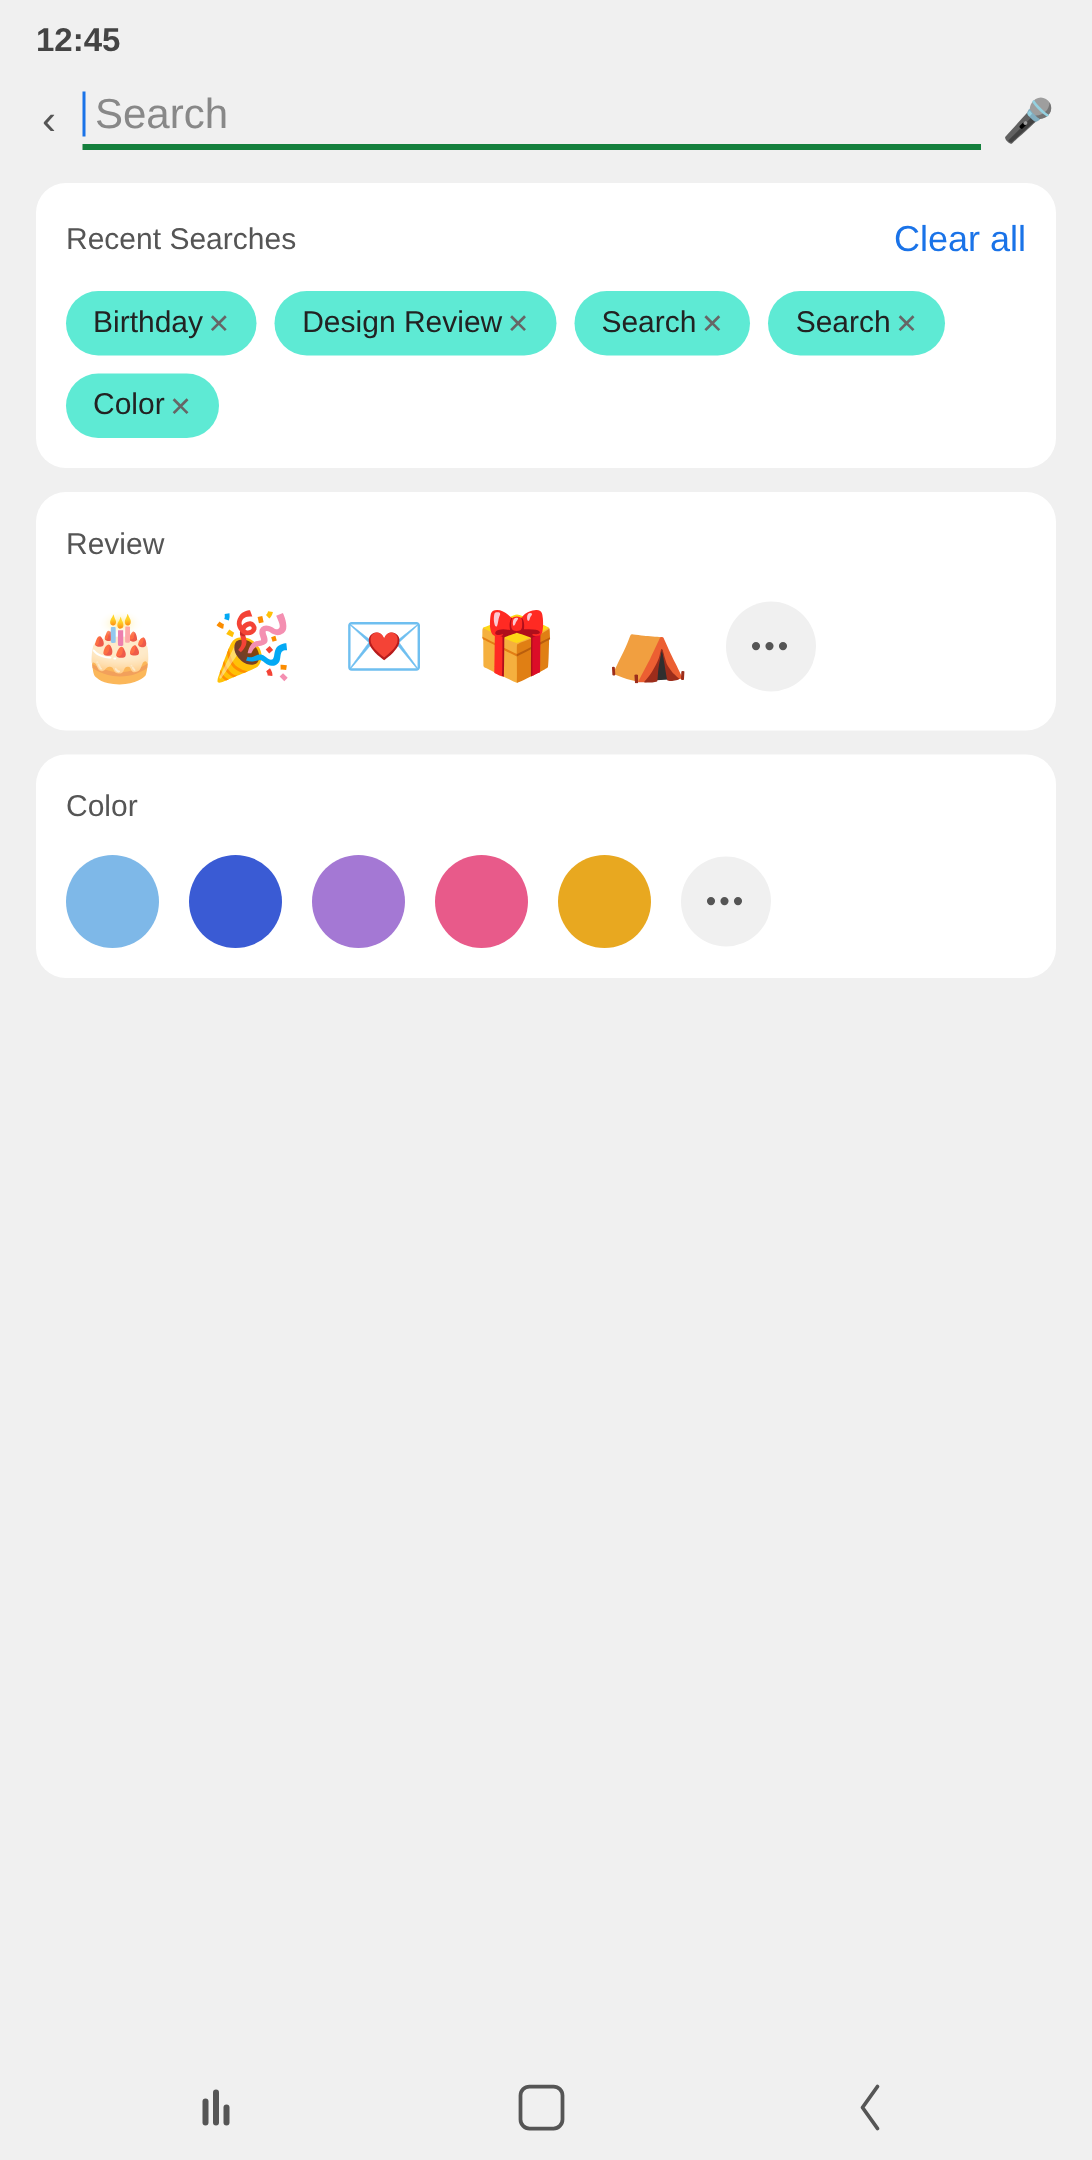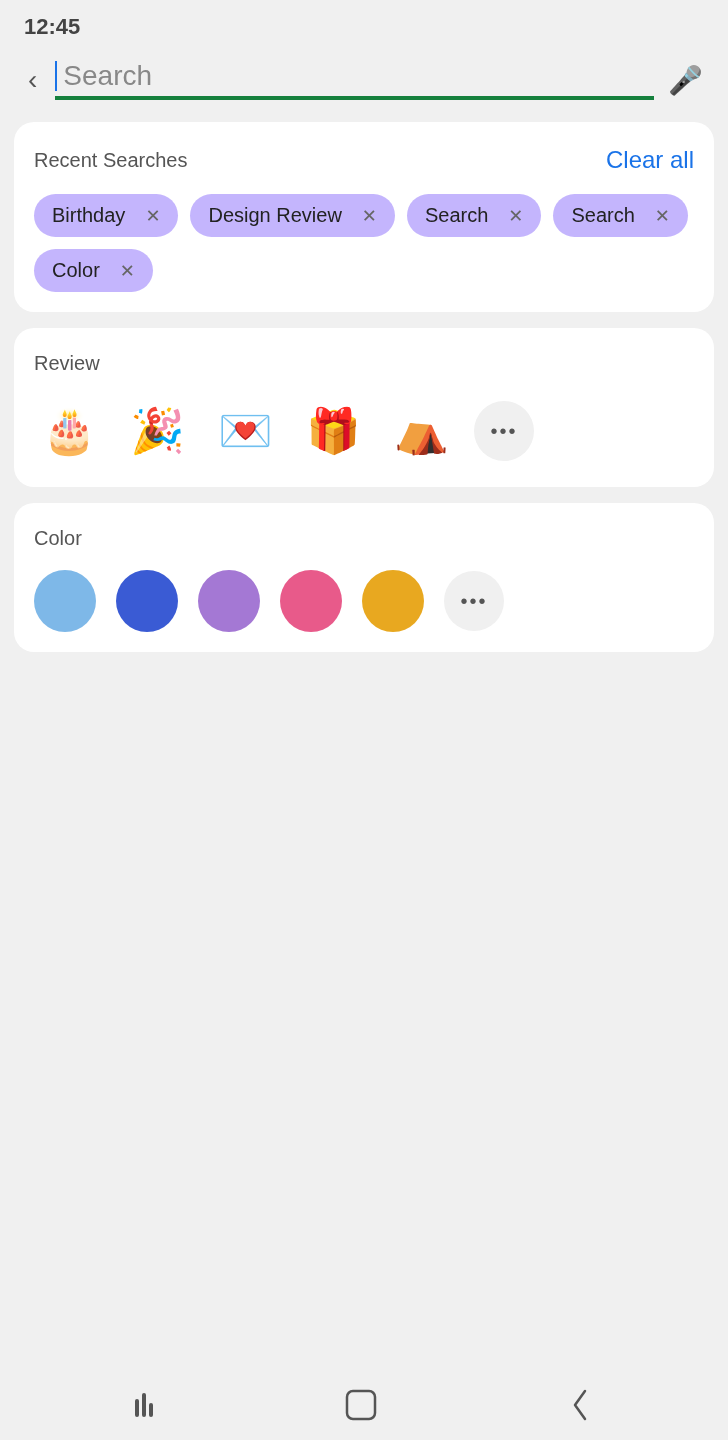--- a/index.html
+++ b/index.html
@@ -73,21 +73,21 @@
 
     .mic-icon {
       font-size: 28px;
       color: #555;
     }
 
     
     .section-card {
       background: #fff;
       border-radius: 20px;
-      margin: 0 14px 16px;
+      margin: 0 24px 16px;
       padding: 24px 20px 20px;
     }
 
     .section-header {
       display: flex;
       justify-content: space-between;
       align-items: center;
       margin-bottom: 20px;
     }
 
@@ -108,24 +108,24 @@
     
     .tags-container {
       display: flex;
       flex-wrap: wrap;
       gap: 12px;
     }
 
     .tag {
       display: flex;
       align-items: center;
-      background: #c4b5fd;
+      background: #5eead4;
       border-radius: 30px;
       padding: 10px 18px;
-      gap: 20px;
+      gap: 3px;
       cursor: pointer;
     }
 
     .tag-label {
       font-size: 20px;
       color: #222;
     }
 
     .tag-close {
       font-size: 18px;

